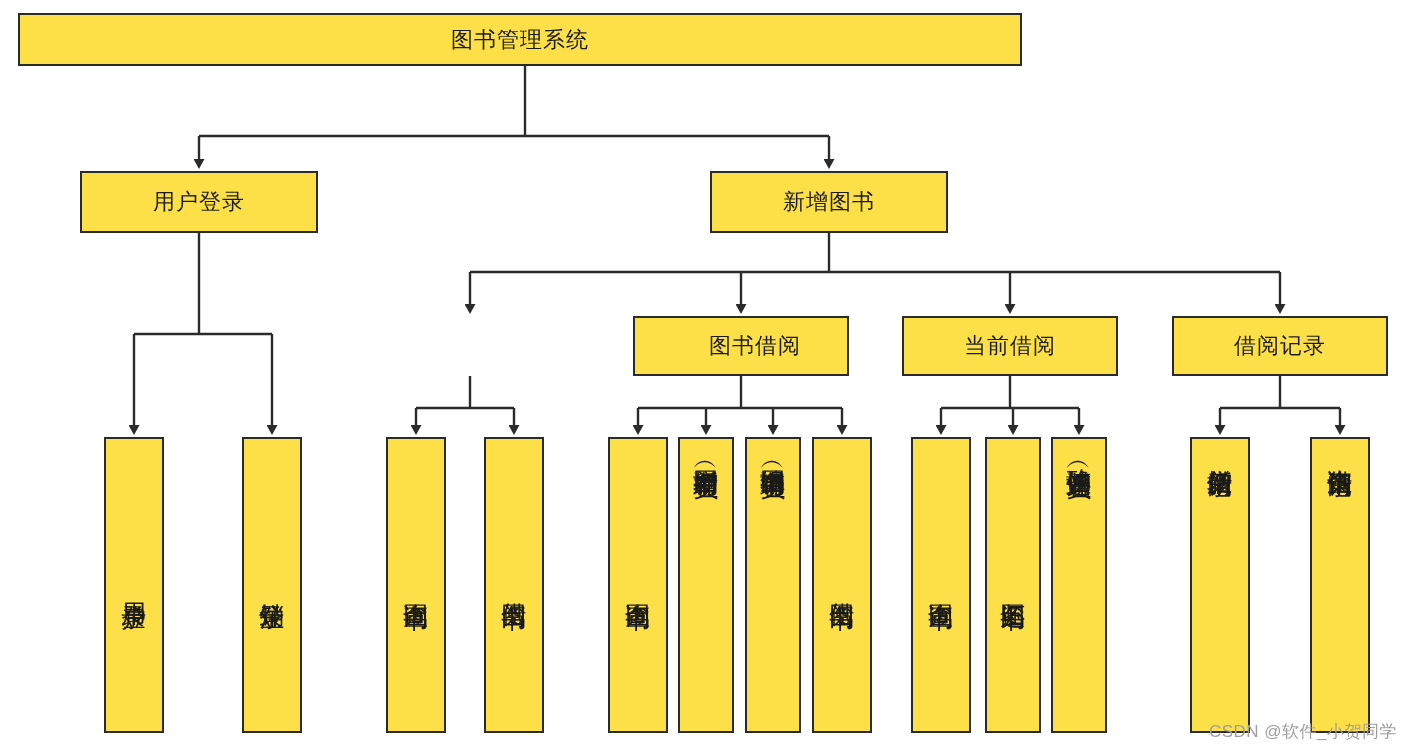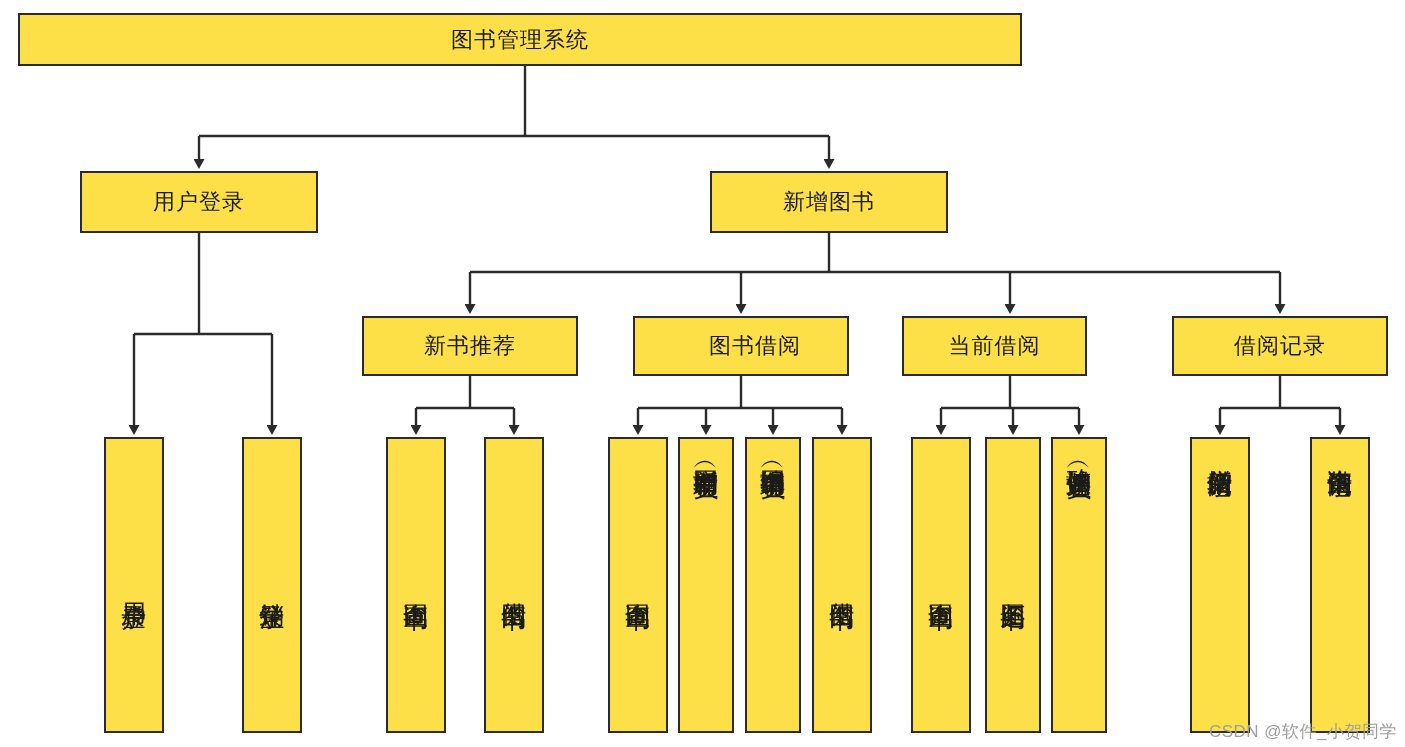--- a/index.html
+++ b/index.html
@@ -124,23 +124,22 @@
     <path class="edge-line" d="M1220,408 L1340,408"></path>
     <path class="edge-line" d="M1220,408 L1220,426" marker-end="url(#arrow)"></path>
     <path class="edge-line" d="M1340,408 L1340,426" marker-end="url(#arrow)"></path>
   </svg>
 
   <div class="node node-h" id="n-root" style="left: 18px; top: 13px; width: 1004px; height: 53px;">图书管理系统</div>
 
   <div class="node node-h" id="n-l1-0" style="left: 80px; top: 171px; width: 238px; height: 62px;">用户登录</div>
   <div class="node node-h" id="n-l1-1" style="left: 710px; top: 171px; width: 238px; height: 62px;">新增图书</div>
 
-  <div class="node node-h" id="n-l2-0" style="left: 362px; top: 316px; width: 216px; height: 60px;">新书推荐</div>
   <div class="node node-h" id="n-l2-1" style="left: 633px; top: 316px; width: 216px; height: 60px; padding-left: 28px;">图书借阅</div>
-  <div class="node node-h" id="n-l2-2" style="left: 902px; top: 316px; width: 185px; height: 60px;">当前借阅</div>
+  <div class="node node-h" id="n-l2-2" style="left: 902px; top: 316px; width: 216px; height: 60px;">当前借阅</div>
   <div class="node node-h" id="n-l2-3" style="left: 1172px; top: 316px; width: 216px; height: 60px;">借阅记录</div>
 
   <div class="node node-v tall" id="n-lf-0" style="left: 104px; top: 437px; width: 60px; height: 296px;">用户登录</div>
   <div class="node node-v tall" id="n-lf-1" style="left: 242px; top: 437px; width: 60px; height: 296px;">注销登录</div>
   <div class="node node-v tall" id="n-lf-2" style="left: 386px; top: 437px; width: 60px; height: 296px;">查询图书</div>
   <div class="node node-v tall" id="n-lf-3" style="left: 484px; top: 437px; width: 60px; height: 296px;">借阅图书</div>
   <div class="node node-v tall" id="n-lf-4" style="left: 608px; top: 437px; width: 60px; height: 296px;">查询图书</div>
   <div class="node node-v" id="n-lf-5" style="left: 678px; top: 437px; width: 56px; height: 296px;">新增图书（管理员）</div>
   <div class="node node-v" id="n-lf-6" style="left: 745px; top: 437px; width: 56px; height: 296px;">编辑图书（管理员）</div>
   <div class="node node-v tall" id="n-lf-7" style="left: 812px; top: 437px; width: 60px; height: 296px;">借阅图书</div>

